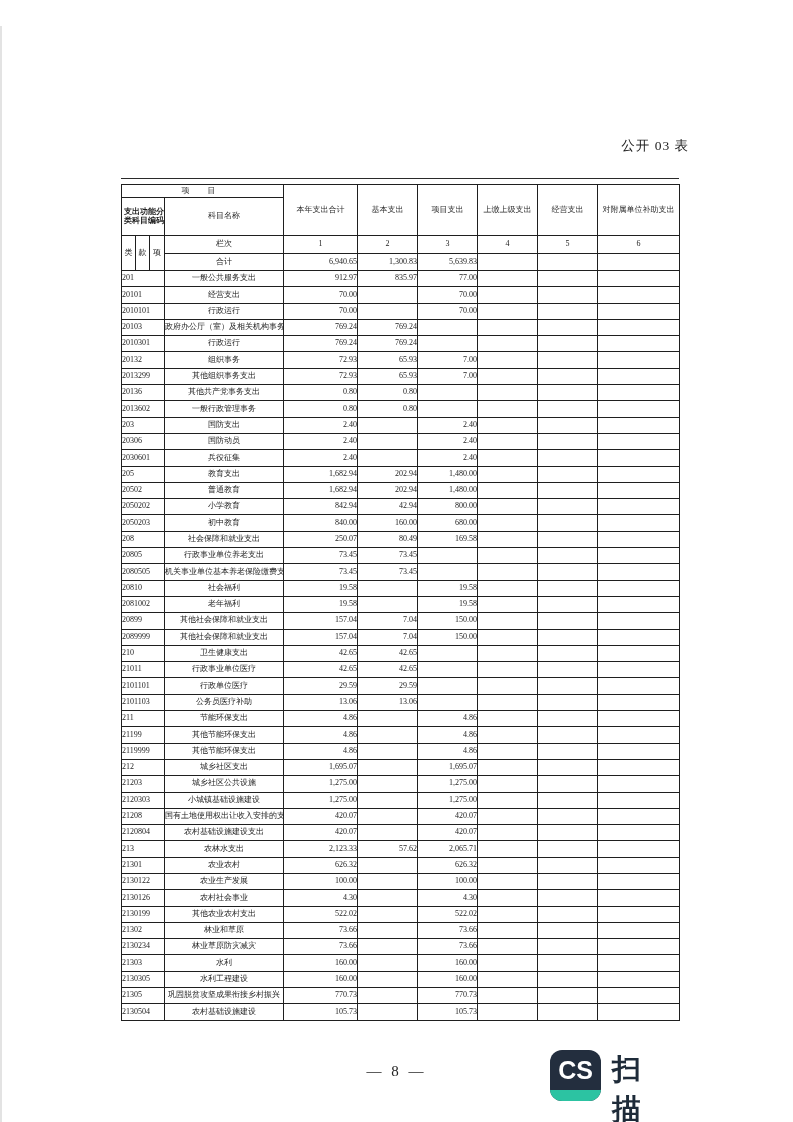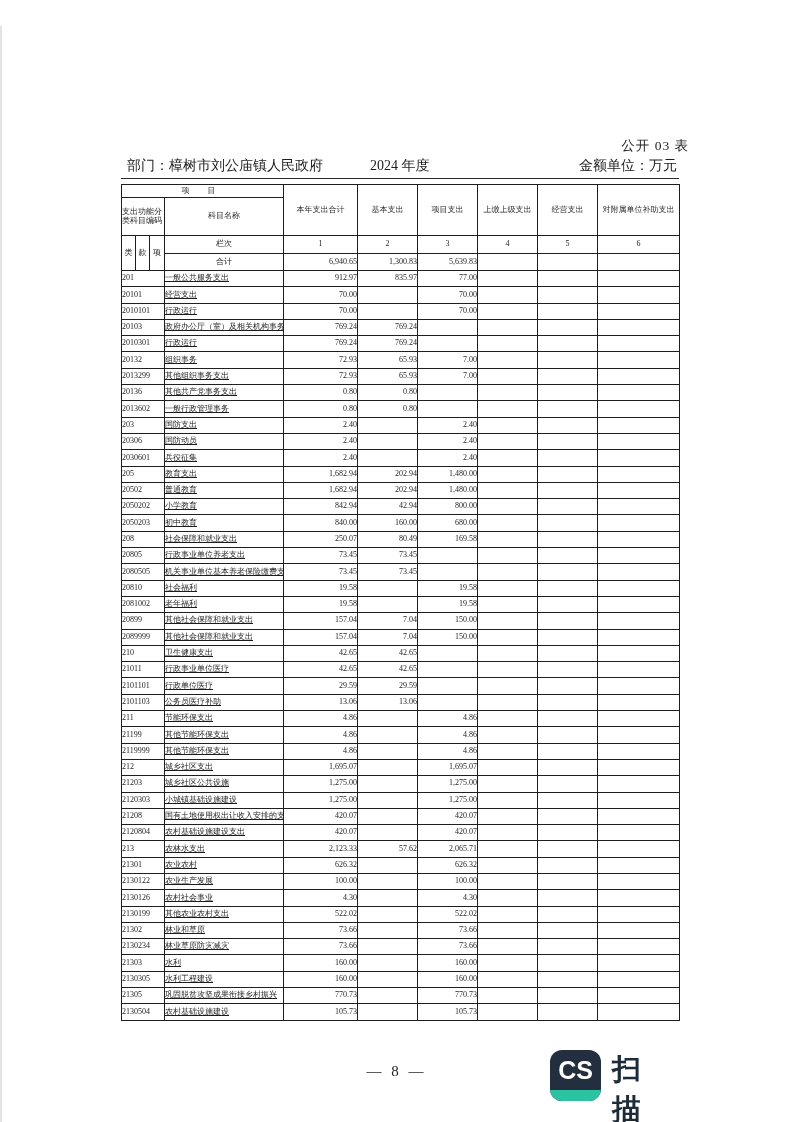--- a/index.html
+++ b/index.html
@@ -45,30 +45,30 @@
     padding:0;overflow:hidden;white-space:nowrap;
     font-size:8px;line-height:1.1;
     vertical-align:middle;
   }
   tr.r-xm{height:13px;}
   tr.r-head{height:38px;}
   tr.r-cols{height:18px;}
   tr.r-total{height:17px;}
   tr.r-data{height:16.3px;}
   td.h-xm{text-align:center;font-size:7.5px;letter-spacing:8px;padding-left:8px;color:#333;}
-  td.h-code{text-align:left;font-size:8.5px;line-height:1.85;}
+  td.h-code{text-align:right;font-size:8.5px;line-height:1.85;font-weight:bold;}
   td.h-subj{text-align:center;font-size:9px;}
   td.h-amt{text-align:center;font-size:8.5px;color:#2e2e2e;white-space:normal;}
   td.h-ckx{text-align:center;font-size:8.5px;}
   td.h-rank{text-align:center;font-size:8.5px;}
   td.h-num{text-align:center;font-size:8.5px;}
   td.t-name{text-align:center;font-size:8.5px;}
   td.num{text-align:right;padding-right:5px;font-size:8.2px;}
   td.code{text-align:left;padding-left:3px;font-size:7.8px;}
-  td.name{text-align:left;padding-left:4px;font-size:7.5px;text-decoration:underline;}
+  td.name{text-align:center;padding-left:4px;font-size:7.5px;}
   .page-no{
     position:absolute;left:0;right:0;top:1063px;
     text-align:center;font-size:15px;letter-spacing:3px;color:#222;
   }
   .cam-brand{position:absolute;left:550px;top:1042px;height:52px;}
   .cam-logo{
     position:absolute;left:0;top:8px;width:51px;height:51px;
     border-radius:12px;overflow:hidden;
   }
   .cam-logo-top{
@@ -85,25 +85,20 @@
   }
 </style>
 </head>
 <body>
 
 <div class="page">
   <div class="scan-edge-left"></div>
 
   <div class="form-no">公开 03 表</div>
 
-  <div class="meta-row">
-    <span class="meta-dept">部门：樟树市刘公庙镇人民政府</span>
-    <span class="meta-year">2024 年度</span>
-    <span class="meta-unit">金额单位：万元</span>
-  </div>
   <div class="meta-underline"></div>
 
   <table class="fin">
     <colgroup>
       <col style="width:14px">
         <col style="width:14px">
         <col style="width:15px">
       <col style="width:119px">
       <col style="width:74px">
         <col style="width:60px">

